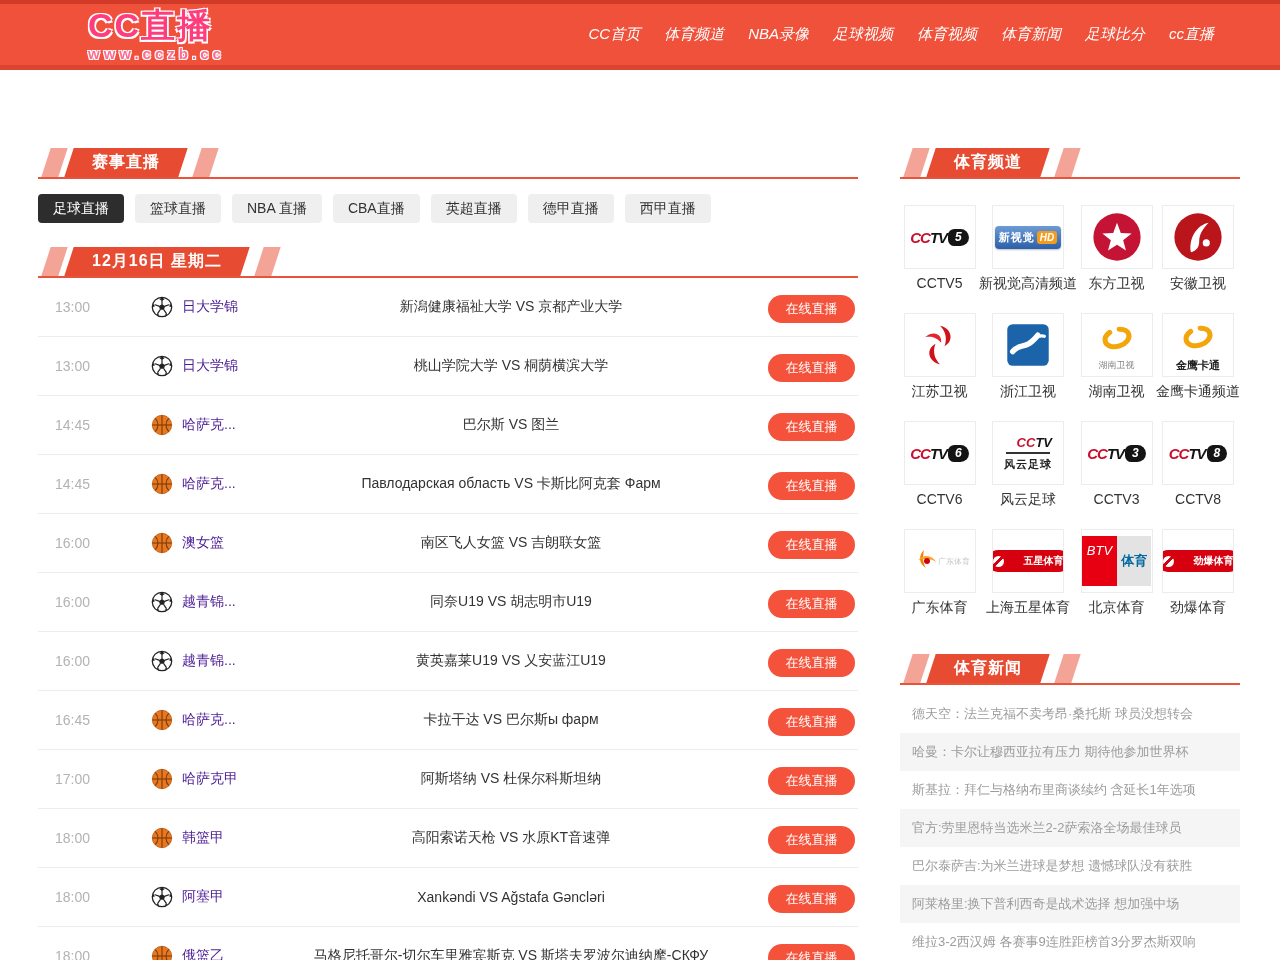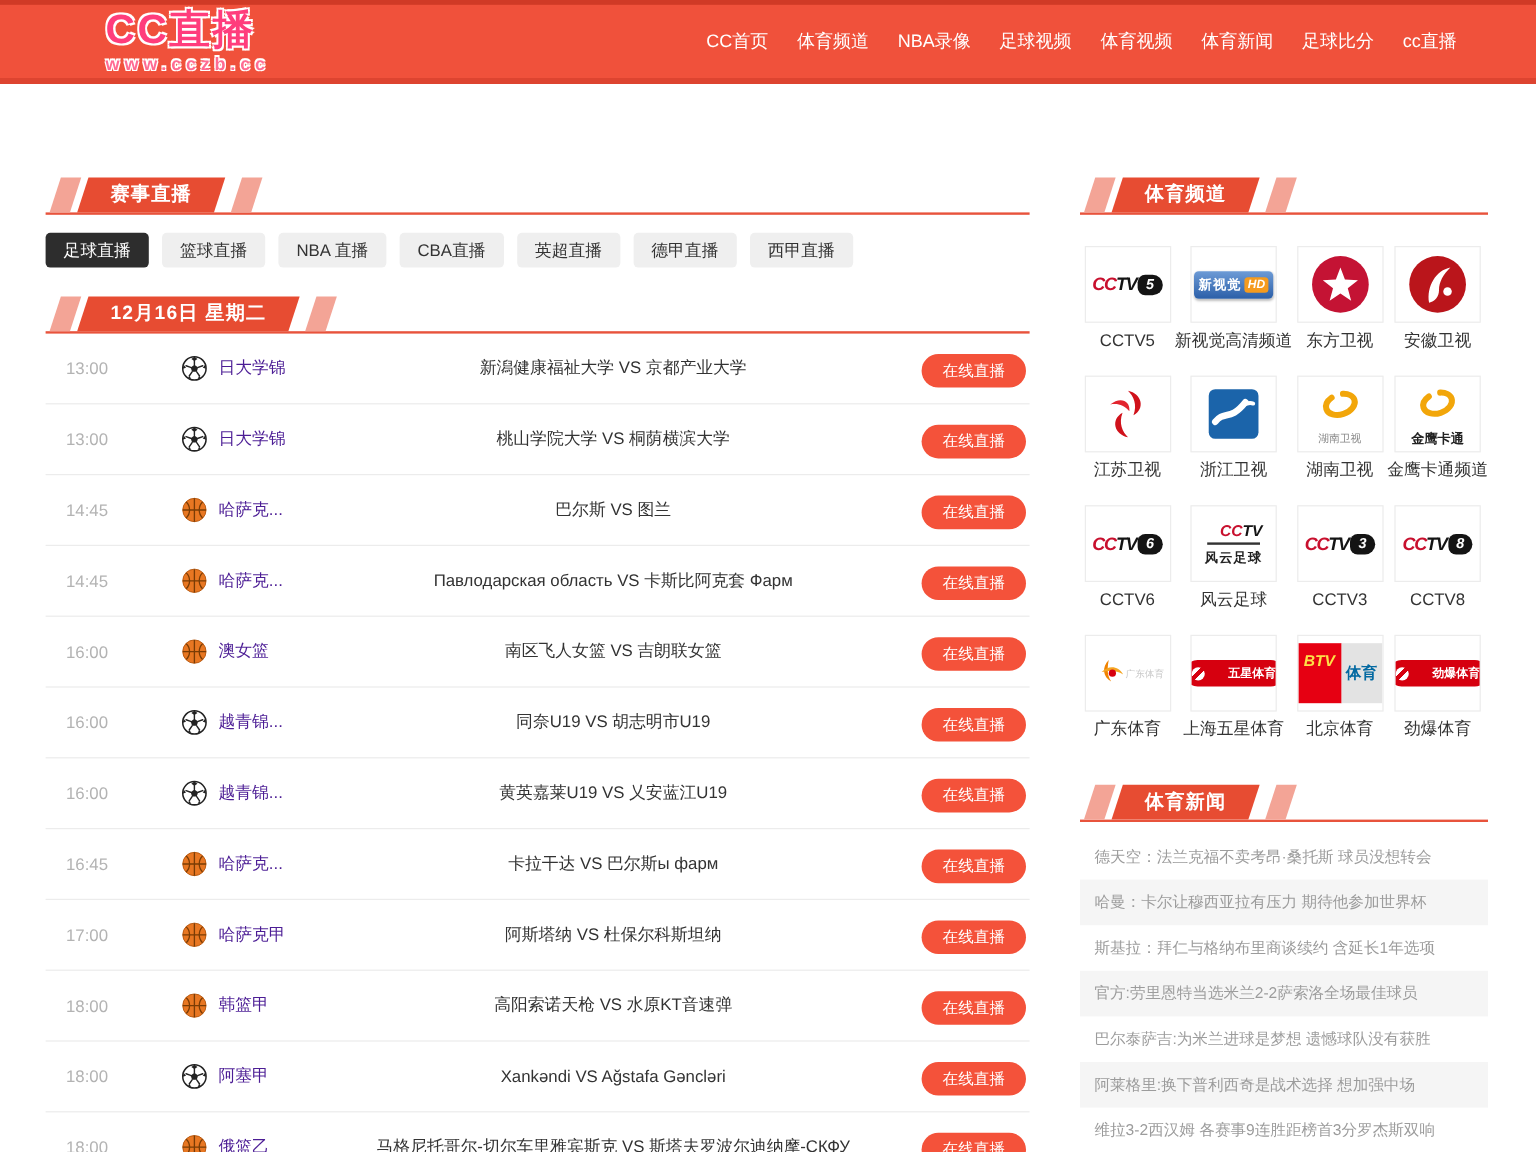--- a/index.html
+++ b/index.html
@@ -8,21 +8,21 @@
               font-family:"Liberation Sans","DejaVu Sans",sans-serif; }
 
   
   .topbar { height:70px; background:#f0513b; border-top:4px solid #d03a26;
             border-bottom:5px solid #dd4430; display:flex; align-items:center; }
   .logo { margin-left:88px; line-height:1; cursor:pointer; }
   .logo-main { font-size:34px; font-weight:bold; letter-spacing:2px; color:#ff3d7c;
                text-shadow:-1.5px -1.5px 0 #fff, 1.5px -1.5px 0 #fff, -1.5px 1.5px 0 #fff, 1.5px 1.5px 0 #fff; }
   .logo-sub { font-size:15px; font-weight:bold; letter-spacing:4px; color:#ff6b93; margin-top:4px;
               text-shadow:-1px -1px 0 #fff, 1px -1px 0 #fff, -1px 1px 0 #fff, 1px 1px 0 #fff; }
-  .nav { display:flex; margin-left:auto; margin-right:66px; gap:24px; }
+  .nav { display:flex; margin-left:auto; margin-right:66px; gap:24px;font-style:italic; }
   .nav a { color:#fff; font-size:15px; text-decoration:none; white-space:nowrap; cursor:pointer; }
 
   
   .page { display:flex; padding:78px 40px 0 38px; }
   .main { width:820px; margin-right:42px; }
   .sidebar { width:340px; }
 
   
   .sec-header { display:flex; align-items:flex-end; border-bottom:2px solid #e8533c; height:31px; }
   .rb { height:29px; transform:skewX(-18deg); }
@@ -73,21 +73,21 @@
                 border-radius:3px; padding:1px 3px; margin-left:2px; }
   .lg-gold { text-align:center; }
   .lg-gold .cap { font-size:9px; color:#888; margin-top:-2px; white-space:nowrap; }
   .lg-gold .cap.bold { font-size:11px; font-weight:bold; color:#222; }
   .lg-swirl { text-align:center; }
   .lg-pill { background:#d6000f; color:#fff; border-radius:11px; font-size:10px; font-weight:bold;
              padding:4px 6px; display:flex; align-items:center; gap:20px; white-space:nowrap; }
   .lg-pill .sw { width:11px; height:11px; border-radius:50%; flex:none;
                  background:linear-gradient(135deg,#fff 38%, #d6000f 38%, #d6000f 58%, #fff 58%); }
   .lg-btv { display:flex; }
-  .lg-btv .l { background:#e60012; color:#fde047; font-weight:bold; font-style:italic; font-size:13px; padding:7px 5px; }
+  .lg-btv .l { background:#e60012; color:#ffffff; font-weight:normal; font-style:italic; font-size:13px; padding:7px 5px; }
   .lg-btv .r { background:#e3e3e3; color:#0369a1; font-weight:bold; font-size:13px; padding:16px 4px; }
 
   
   .news-header { margin-top:38px; }
   .news-list { margin-top:10px; }
   .news-item { height:38px; line-height:38px; padding-left:12px; font-size:13px; color:#9c9c9c;
                white-space:nowrap; overflow:hidden; cursor:pointer; }
   .news-item:nth-child(even) { background:#f5f5f5; }
 </style>
 </head>

